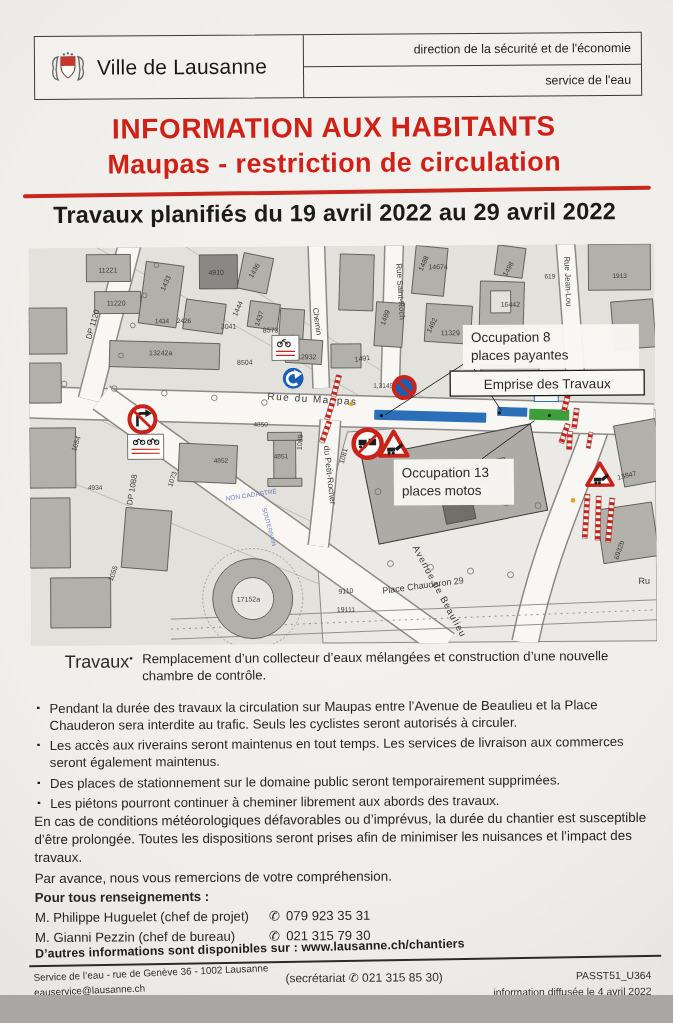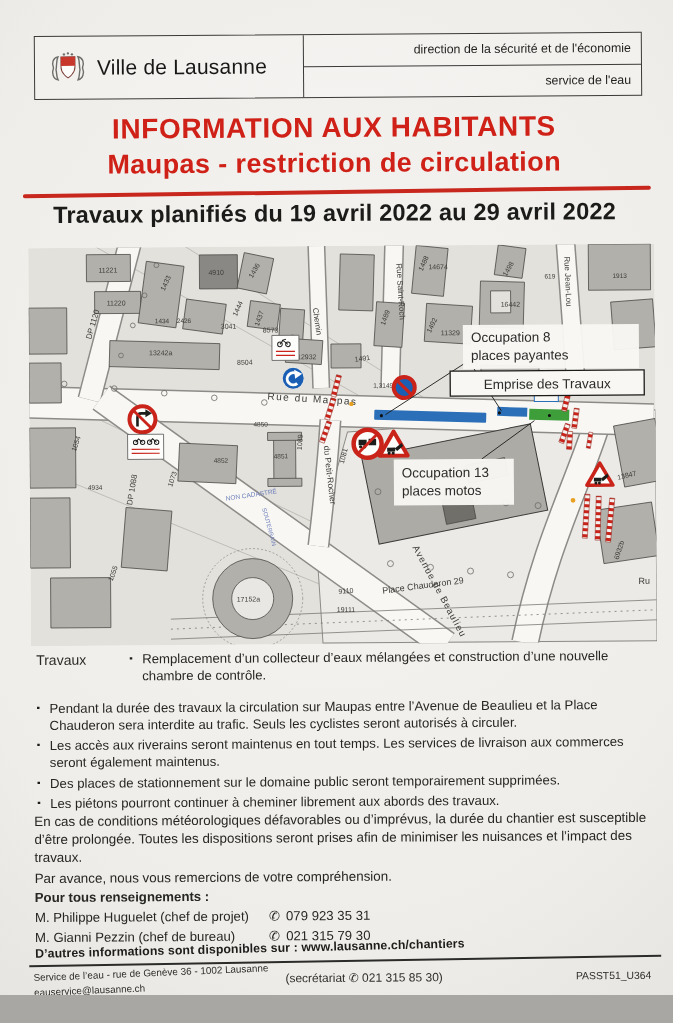--- a/index.html
+++ b/index.html
@@ -24,21 +24,21 @@
   .red-rule{position:absolute;top:190px;left:25px;width:628px;height:3.5px;background:#c8271e;border-radius:3px;transform:rotate(-.4deg);}
   .subtitle{position:absolute;top:200px;left:20px;width:633px;text-align:center;font-size:23.5px;font-weight:bold;color:#1b1b19;letter-spacing:.2px;}
 
   
   .map{position:absolute;top:246px;left:30px;width:626px;height:398px;}
   .map svg{display:block;}
 
   
   .sections{position:absolute;top:649px;left:35px;width:617px;}
   .s-row{display:flex;margin-bottom:11px;}
-  .s-label{width:93px;flex:none;font-size:14px;line-height:1.3;color:#2a2a28;}
+  .s-label{width:93px;flex:none;font-size:18px;line-height:1.3;color:#2a2a28;text-align:right;}
   .bullets{flex:1;}
   .bullet{position:relative;padding-left:13px;font-size:13.2px;line-height:1.31;margin-bottom:3px;}
   .bmark{position:absolute;left:0;top:1px;font-size:10px;color:#1d1d1b;}
 
   .closing{position:absolute;top:811px;left:32px;width:620px;font-size:13.4px;line-height:1.35;}
   .closing p{margin:0;}
   .closing p + p{margin-top:3px;}
 
   .contacts{position:absolute;top:887px;left:32px;width:612px;font-size:13.2px;line-height:1.3;}
   .c-head{font-weight:bold;margin-bottom:3px;}
@@ -419,17 +419,18 @@
   <div class="rule2"></div>
 
   <div class="footer">
     <div class="f-left">
       <div>Service de l’eau - rue de Genève 36 - 1002 Lausanne</div>
       <div>eauservice@lausanne.ch</div>
     </div>
     <div class="f-mid">(secrétariat ✆ 021 315 85 30)</div>
     <div class="f-right">
       <div>PASST51_U364</div>
+      <div>information diffusée le 4 avril 2022</div>
     </div>
   </div>
 
 </div>
 </div>
 
 </body></html>

